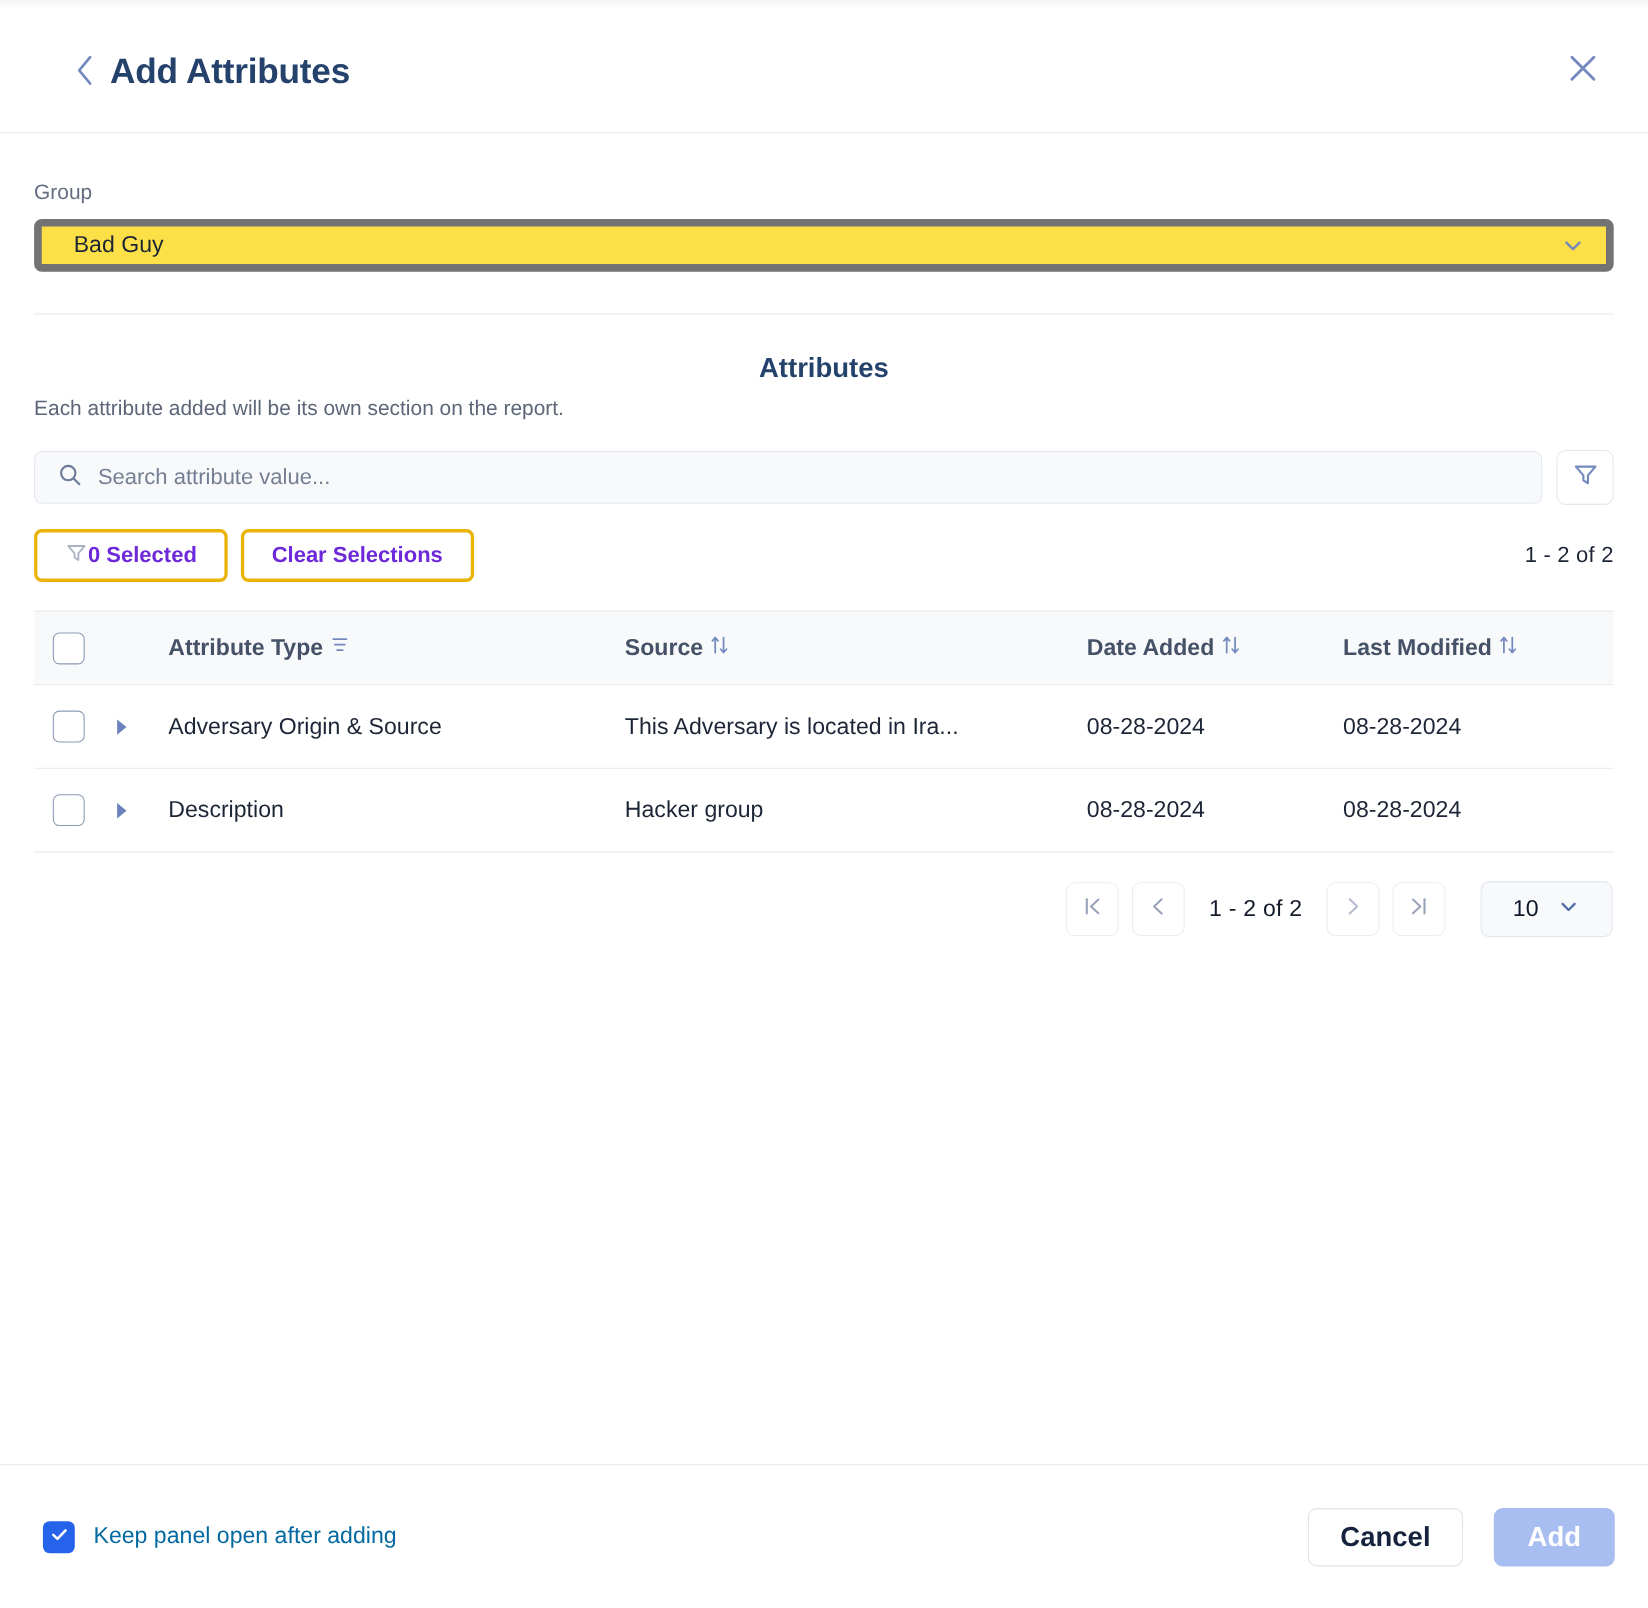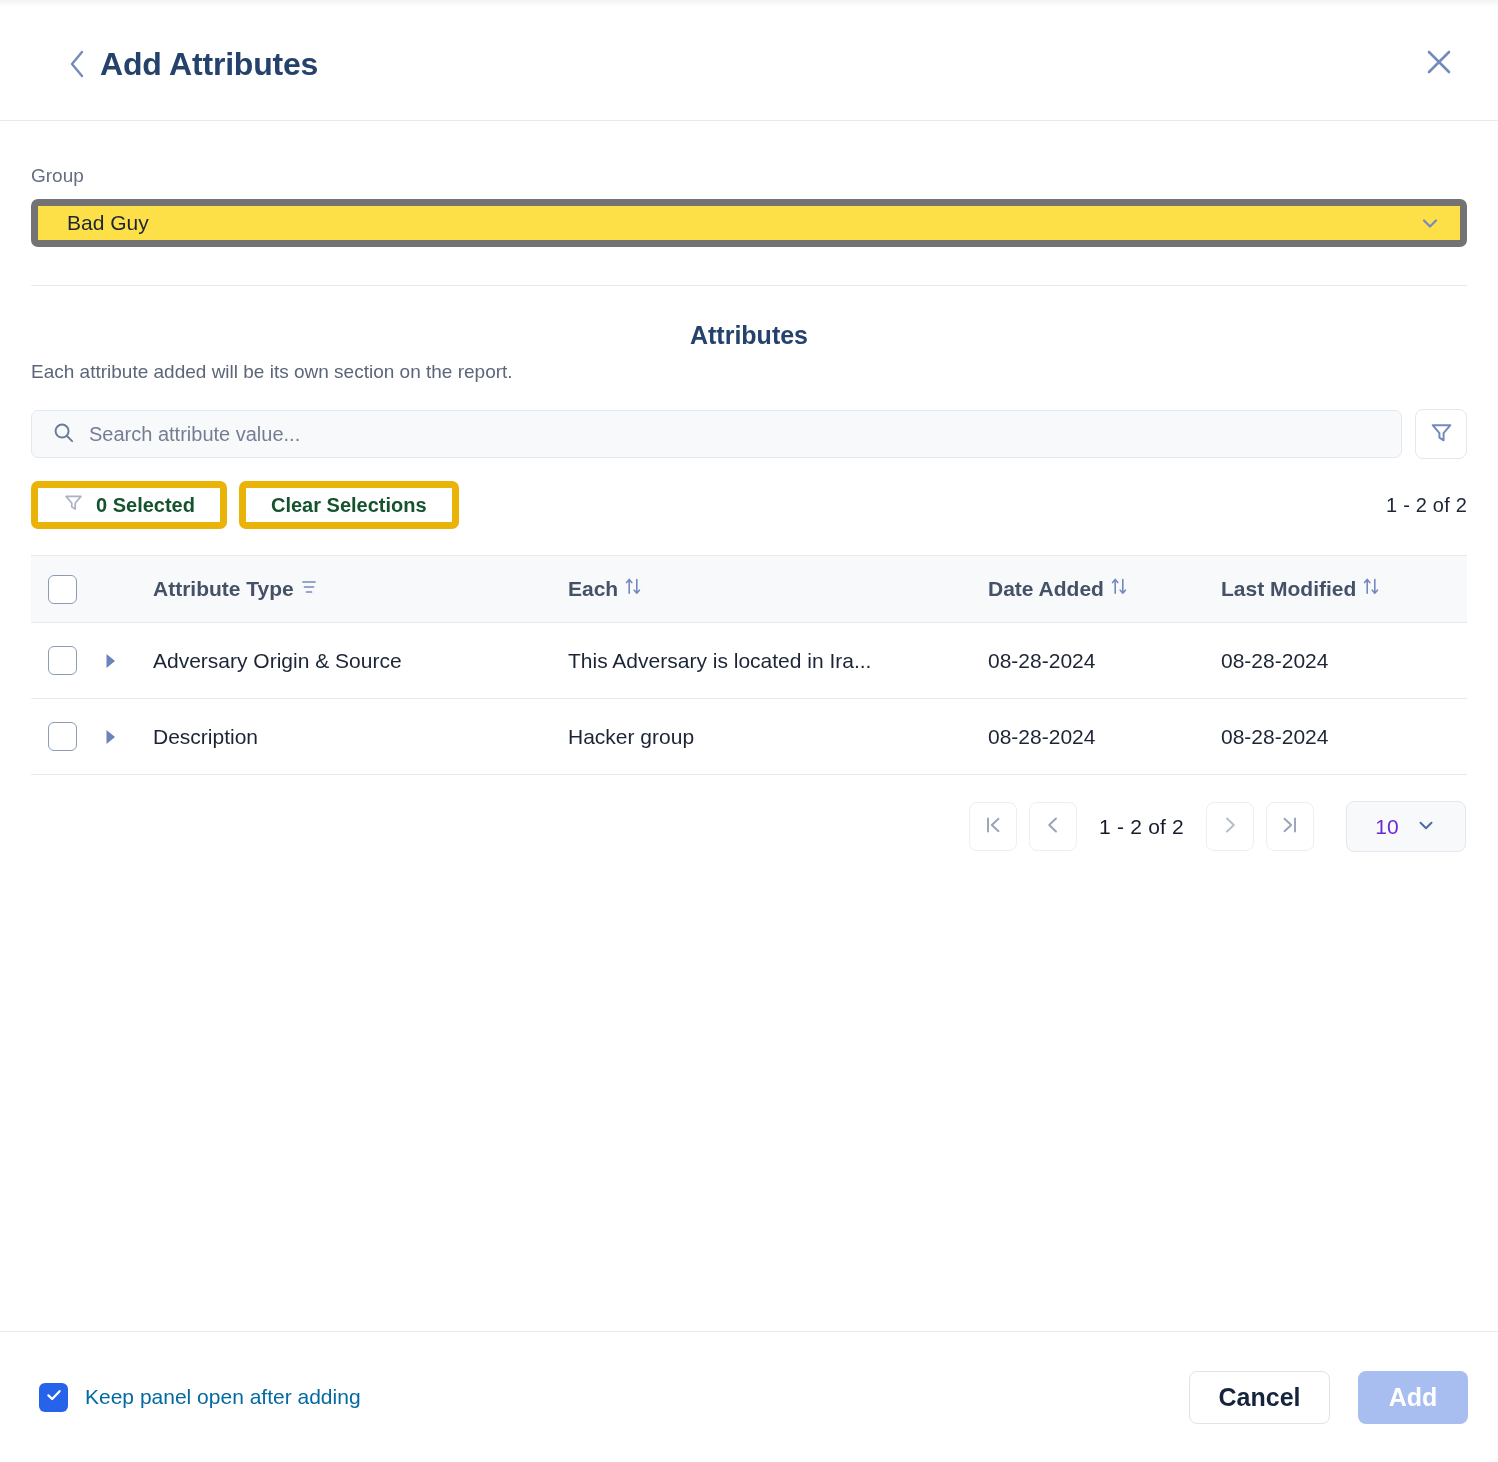--- a/index.html
+++ b/index.html
@@ -168,31 +168,31 @@
   }
 
   
   .sel-row {
     display: flex;
     align-items: center;
     margin-top: 22px;
   }
   .pill {
     height: 48px;
-    border: 7px solid #eab308;
+    border: 3px solid #eab308;
     border-radius: 7px;
     background: #ffffff;
     display: flex;
     align-items: center;
     justify-content: center;
-    gap: 12px;
+    gap: 0;
     padding: 0 25px;
     font-size: 20px;
     font-weight: 700;
-    color: #14532d;
+    color: #6d28d9;
     cursor: default;
   }
   .pill + .pill { margin-left: 12px; }
   .count-right {
     margin-left: auto;
     font-size: 20px;
     color: #1c2536;
     letter-spacing: 0.2px;
   }
 
@@ -280,21 +280,21 @@
     height: 51px;
     border: 1px solid #e3e7ee;
     border-radius: 8px;
     background: #f8f9fb;
     display: flex;
     align-items: center;
     justify-content: center;
     gap: 16px;
     cursor: pointer;
   }
-  .pg-size-val { font-size: 21px; color: #6d28d9; }
+  .pg-size-val { font-size: 21px; color: #0f172a; }
 
   .filler { flex: 1 1 auto; }
 
   
   .footer {
     flex: 0 0 auto;
     height: 131px;
     border-top: 1px solid #e8eaee;
     display: flex;
     align-items: center;
@@ -438,21 +438,21 @@
               <span>Attribute Type</span>
               <span>
                 <svg width="18" height="18" viewBox="0 0 18 18" fill="none">
                   <path d="M3 4 H15 M4.5 9 H13.5 M6.5 14 H11.5" stroke="#7489bd" stroke-width="1.7" stroke-linecap="round"></path>
                 </svg>
               </span>
             </div>
           </div>
           <div class="c-value">
             <div class="th">
-              <span>Each</span>
+              <span>Source</span>
               <span>
                 <svg width="18" height="19" viewBox="0 0 18 19" fill="none">
                   <path d="M5.2 16.2 V2.6 M5.2 2.6 L2.6 5.6 M5.2 2.6 L7.8 5.6" stroke="#7489bd" stroke-width="1.6" stroke-linecap="round" stroke-linejoin="round"></path>
                   <path d="M12.8 2.6 V16.2 M12.8 16.2 L10.2 13.2 M12.8 16.2 L15.4 13.2" stroke="#7489bd" stroke-width="1.6" stroke-linecap="round" stroke-linejoin="round"></path>
                 </svg>
               </span>
             </div>
           </div>
           <div class="c-date">
             <div class="th">

